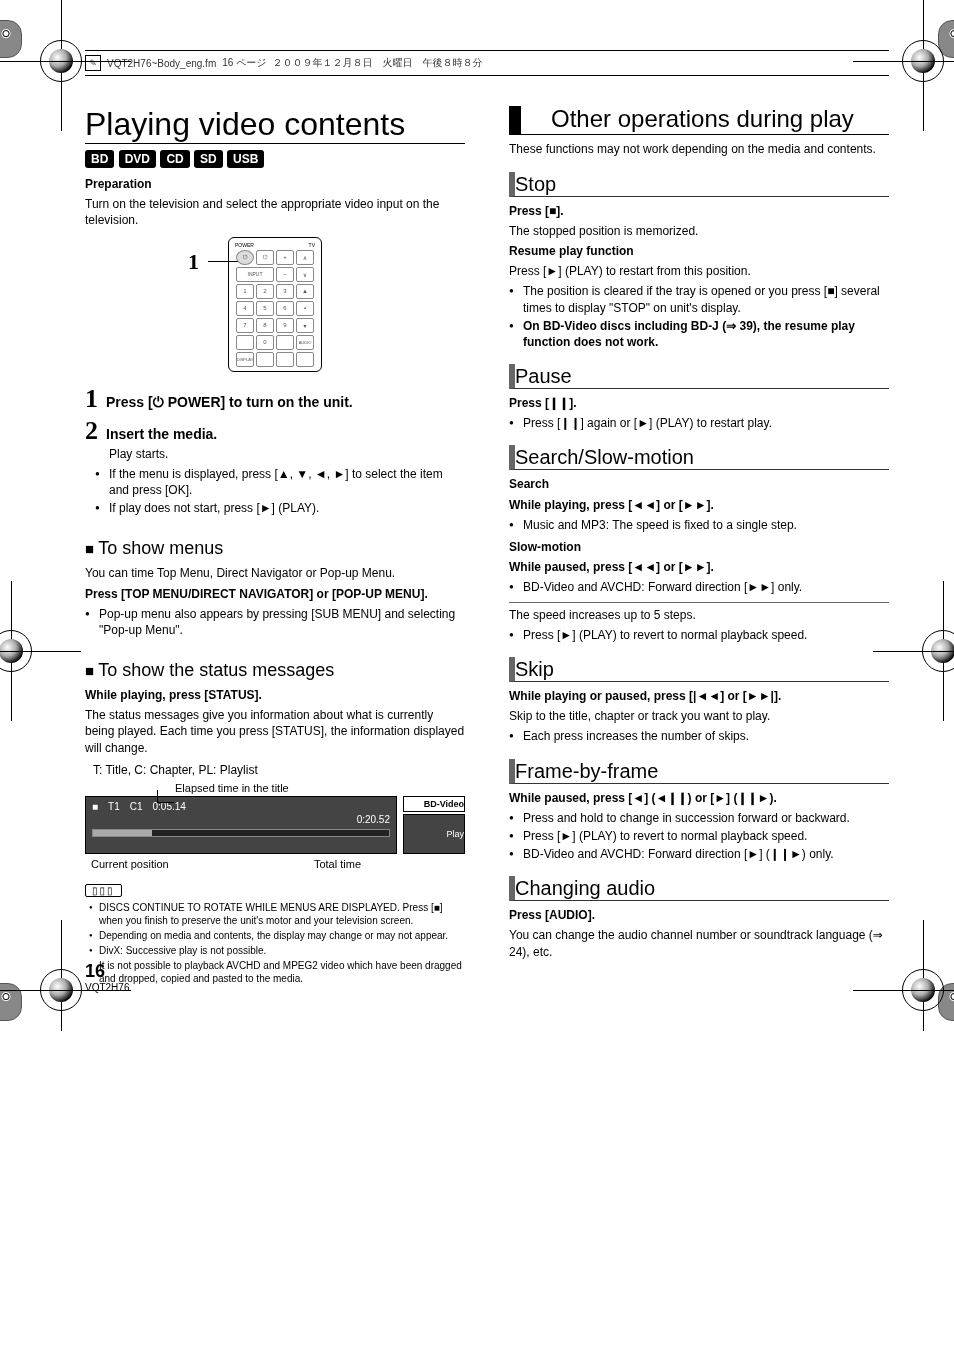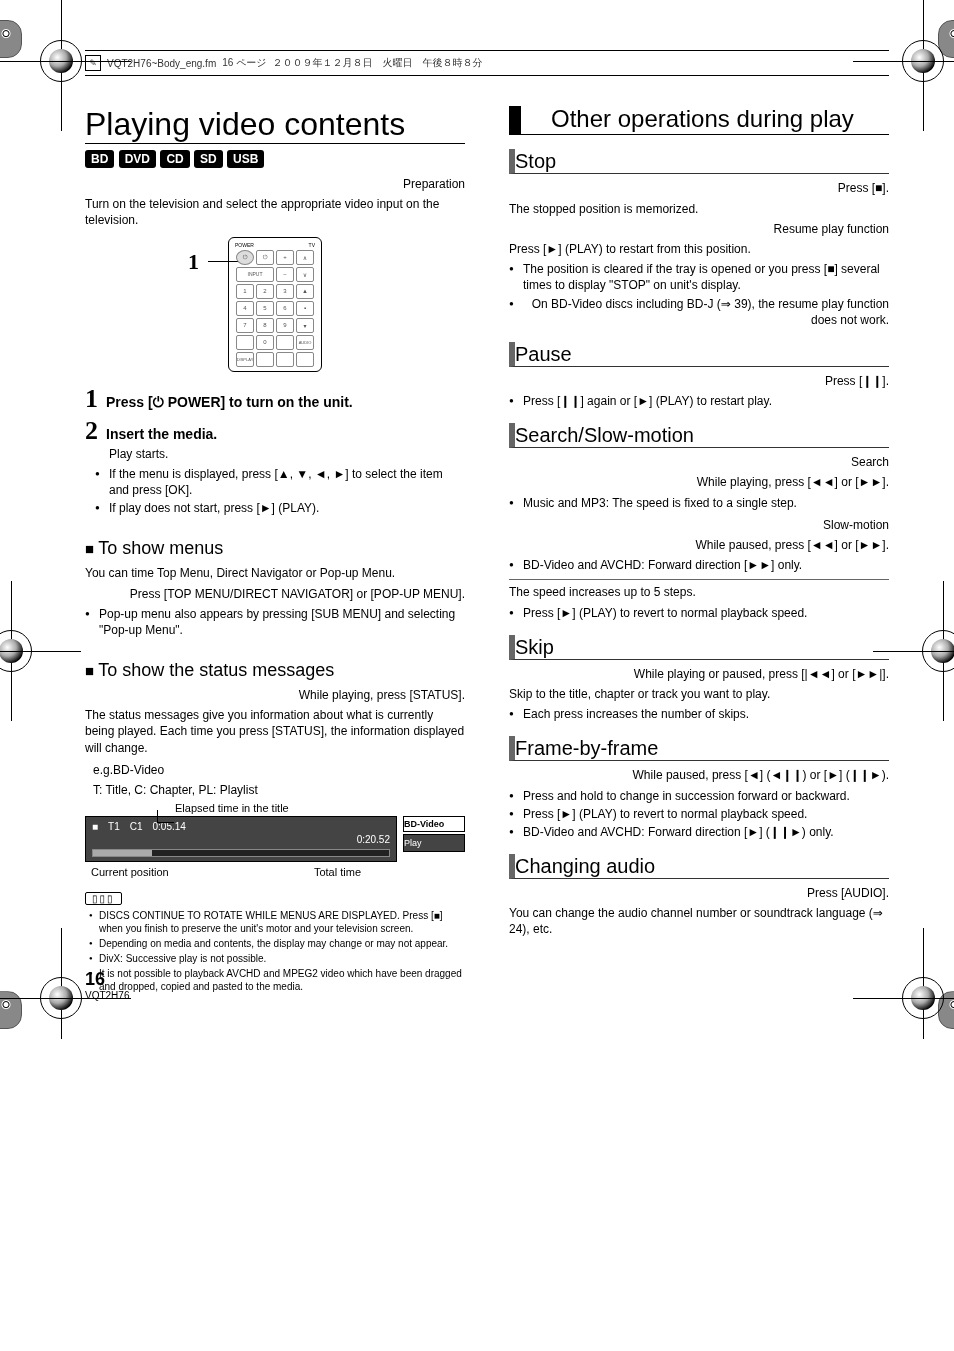--- a/index.html
+++ b/index.html
@@ -74,22 +74,21 @@
     display: inline-block;
     background: #000;
     color: #fff;
     font-weight: bold;
     font-size: 12px;
     padding: 2px 6px;
     border-radius: 3px;
     margin-right: 1px;
   }
   .prep-title, .bold {
-    font-weight: normal;
-    text-align: right;
+    font-weight: bold;
   }
   p { margin: 2px 0 4px 0; line-height: 1.35; }
   .step {
     display: flex;
     align-items: baseline;
     gap: 8px;
     margin: 6px 0 2px 0;
   }
   .step-num {
     font-size: 26px;
@@ -204,33 +203,33 @@
     margin-top: 4px;
     position: relative;
   }
   .progress .fill {
     background: #aaa;
     height: 100%;
     width: 20%;
   }
   .panel-side {
     width: 62px;
-    text-align: left;
+    text-align: right;
     font-size: 9px;
   }
   .panel-side .lbl1 {
     border: 1px solid #000;
     padding: 2px 0;
     font-weight: bold;
   }
   .panel-side .lbl2 {
     background: #444;
     color: #fff;
     border: 1px solid #000;
-    padding: 3px 0;
+    padding: 14px 0;
     margin-top: 2px;
   }
   .callout-line {
     font-size: 11px;
     text-align: center;
     color: #000;
   }
   .below-labels {
     display: flex;
     justify-content: space-between;
@@ -409,21 +408,20 @@
       <p class="bold">Press [TOP MENU/DIRECT NAVIGATOR] or [POP-UP MENU].</p>
       <ul class="bullets" style="padding-left:14px;">
         <li>Pop-up menu also appears by pressing [SUB MENU] and selecting "Pop-up Menu".</li>
       </ul>
 
       <div class="square-h">To show the status messages</div>
       <p class="bold">While playing, press [STATUS].</p>
       <p>The status messages give you information about what is currently being played. Each time you press [STATUS], the information displayed will change.</p>
 
       <div class="status-figure">
-        <p style="margin-left:8px;">e.g.BD-Video</p>
         <p style="margin-left:8px;">T: Title, C: Chapter, PL: Playlist</p>
         <div class="callout-line" style="margin:2px 0 2px 90px; text-align:left; position:relative;">
           <span style="position:absolute; left:-18px; top:8px; border-left:1px solid #000; border-bottom:1px solid #000; width:16px; height:12px;"></span>
           <span>Elapsed time in the title</span>
         </div>
         <div class="status-panels">
           <div class="panel-dark">
             <div class="row1">
               <span>■</span>
               <span>T1</span>
@@ -450,20 +448,21 @@
       <ul class="smallbullets">
         <li>DISCS CONTINUE TO ROTATE WHILE MENUS ARE DISPLAYED. Press [■] when you finish to preserve the unit's motor and your television screen.</li>
         <li>Depending on media and contents, the display may change or may not appear.</li>
         <li>DivX: Successive play is not possible.</li>
         <li>It is not possible to playback AVCHD and MPEG2 video which have been dragged and dropped, copied and pasted to the media.</li>
       </ul>
     </div>
 
     <div class="col">
       <h2>Other operations during play</h2>
+      <p>These functions may not work depending on the media and contents.</p>
 
       <h3 class="bar">Stop</h3>
       <p class="bold">Press [■].</p>
       <p>The stopped position is memorized.</p>
       <p class="bold">Resume play function</p>
       <p>Press [►] (PLAY) to restart from this position.</p>
       <ul class="bullets" style="padding-left:14px;">
         <li>The position is cleared if the tray is opened or you press [■] several times to display "STOP" on unit's display.</li>
         <li class="bold">On BD-Video discs including BD-J (⇒ 39), the resume play function does not work.</li>
       </ul>

